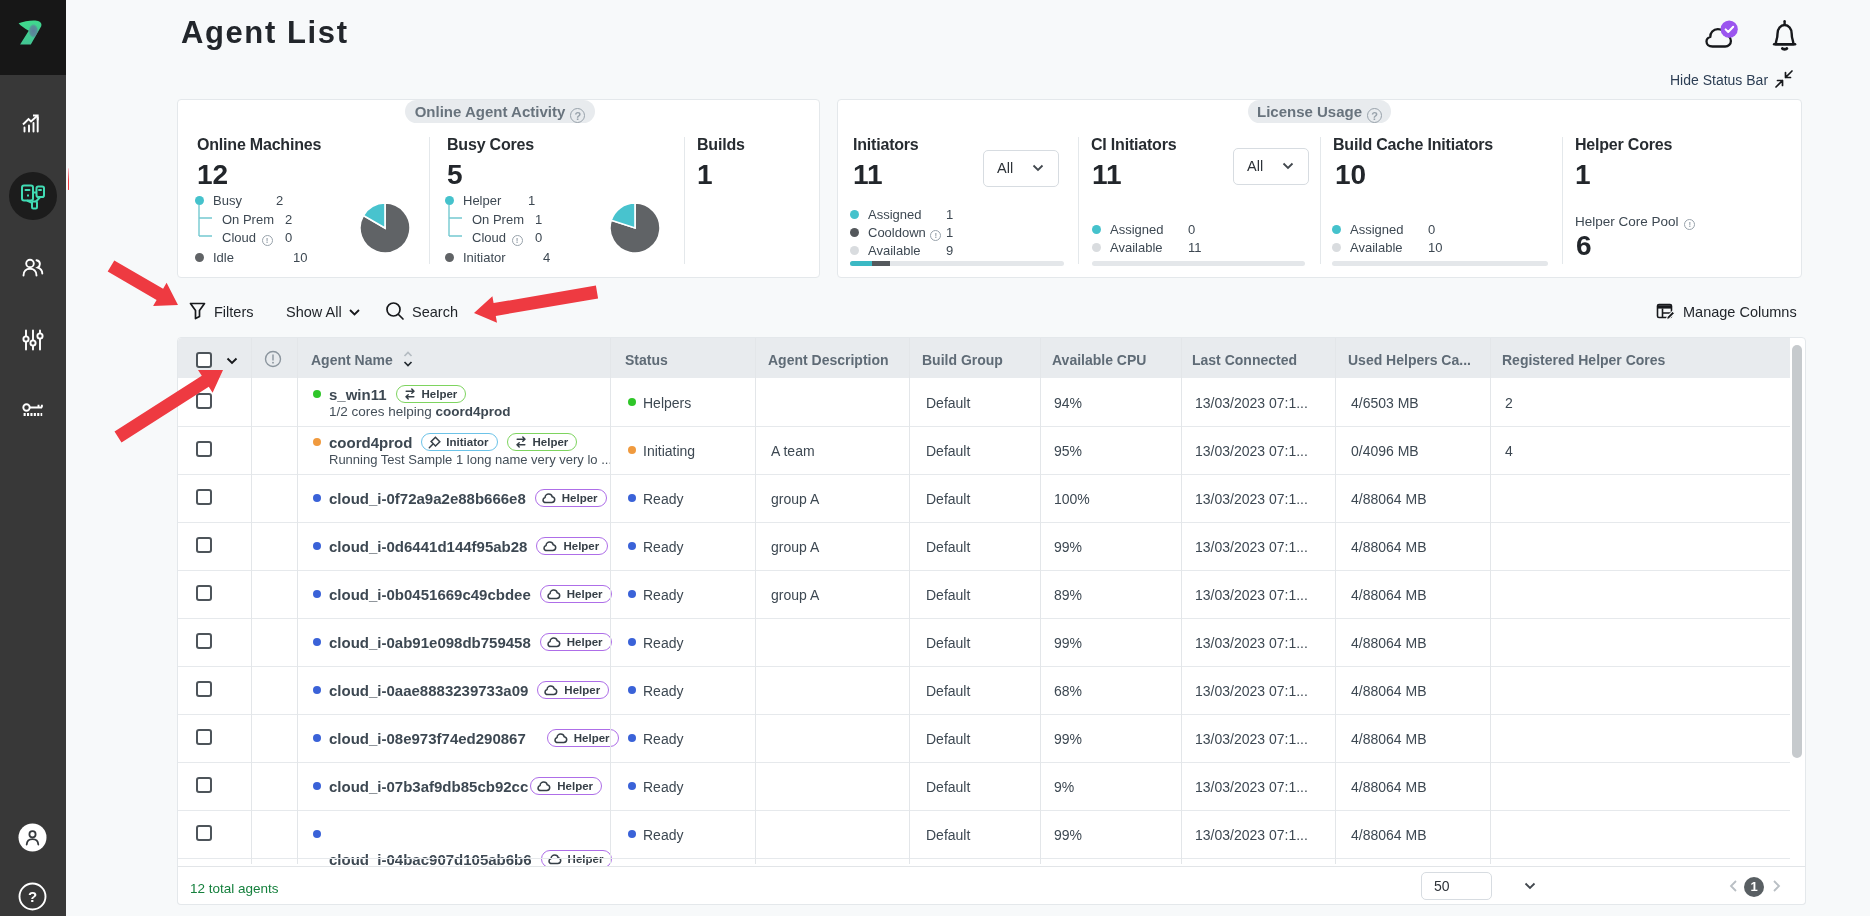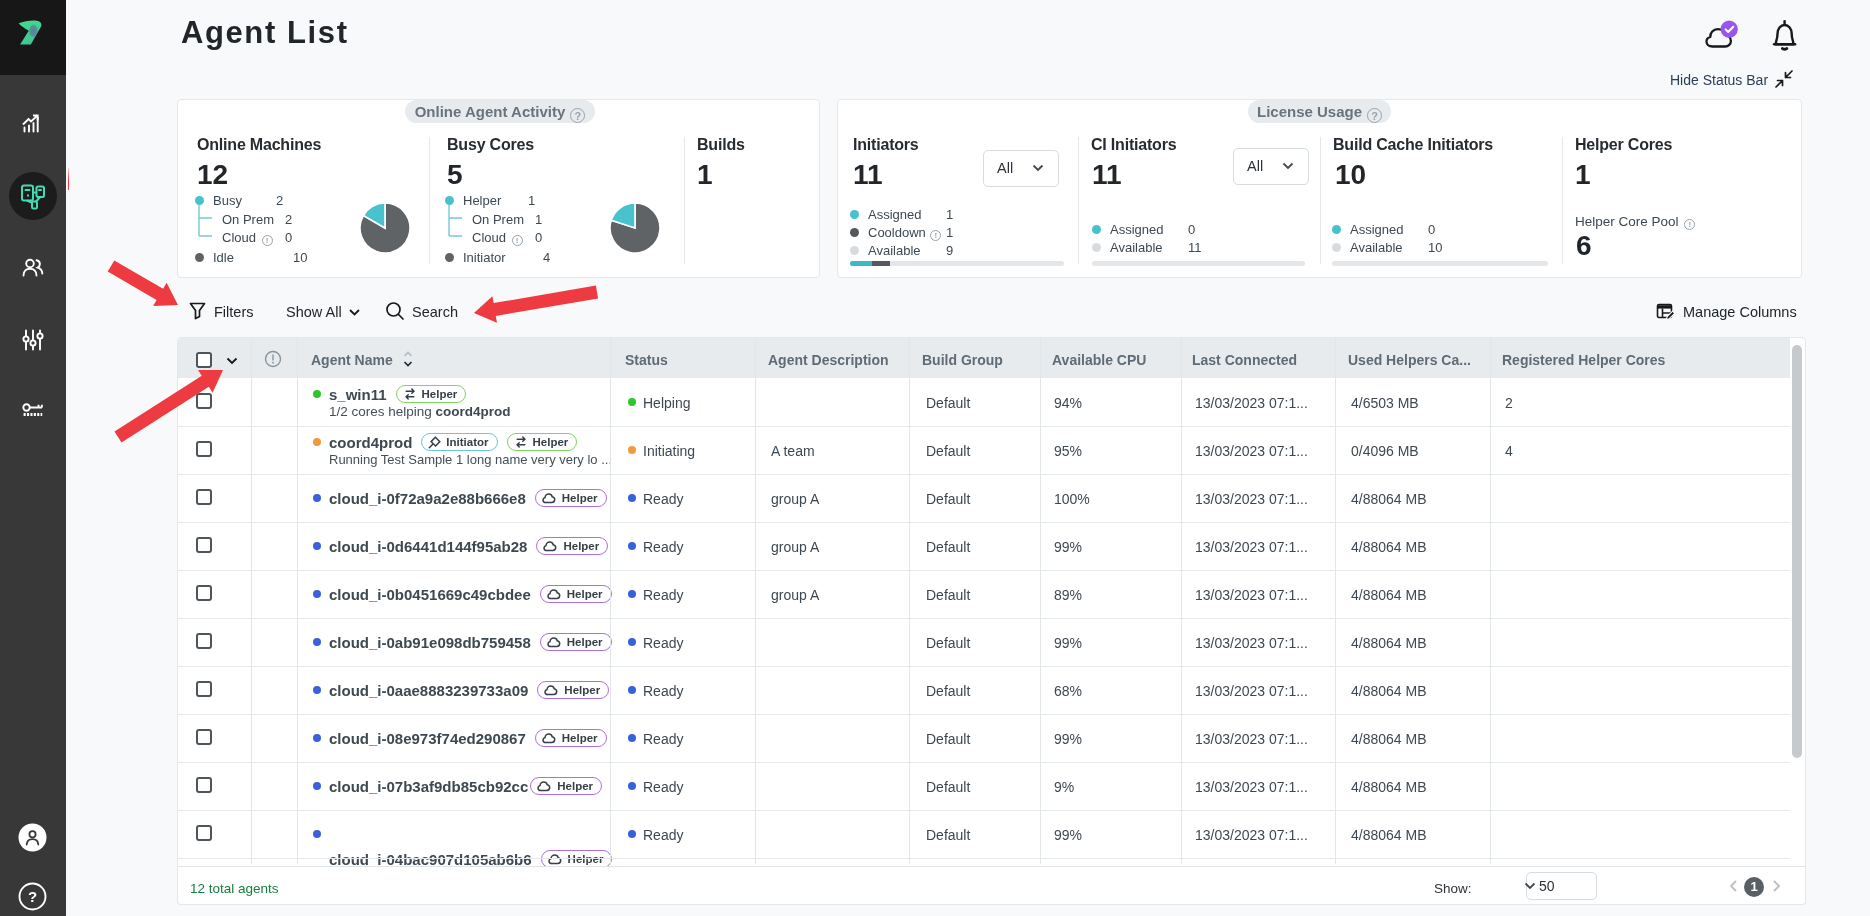--- a/index.html
+++ b/index.html
@@ -306,21 +306,21 @@
 <span class="sdot abs" style="left:313px; top:390px; background:#2fc629;"></span>
 <div class="abs" style="left:329px; top:383px; height:22px; display:flex; align-items:center; gap:9px;">
     <span class="row-name">s_win11</span>
     <span class="badge" style="border:1.4px solid #7ed45f;"><svg width="14" height="12" viewBox="0 0 14 12" fill="none" stroke="#363f47" stroke-width="1.5" style="margin-right:5px;">
         <path d="M3.2 3.2 H11 M11 3.2 L8.8 1 M11 3.2 L8.8 5.2" stroke-linecap="round" stroke-linejoin="round"></path>
         <path d="M10.8 8.8 H3 M3 8.8 L5.2 6.8 M3 8.8 L5.2 11" stroke-linecap="round" stroke-linejoin="round"></path>
       </svg>Helper</span>
   </div>
 <div class="abs row-sub" style="left:329px; top:404px;">1/2 cores helping <b style="font-weight:bold; color:#3d4852;">coord4prod</b></div>
 <span class="sdot abs" style="left:628px; top:398px; background:#2fc629;"></span>
-<div class="cell" style="left:643px; top:395px;">Helping</div>
+<div class="cell" style="left:643px; top:395px;">Helpers</div>
 <div class="cell" style="left:926px; top:395px;">Default</div>
 <div class="cell" style="left:1054px; top:395px;">94%</div>
 <div class="cell" style="left:1195px; top:395px;">13/03/2023 07:1...</div>
 <div class="cell" style="left:1351px; top:395px;">4/6503 MB</div>
 <div class="cell" style="left:1505px; top:395px;">2</div>
 <div class="cb abs" style="left:196px; top:441px;"></div>
 <span class="sdot abs" style="left:313px; top:438px; background:#f09a3e;"></span>
 <div class="abs" style="left:329px; top:431px; height:22px; display:flex; align-items:center; gap:9px;">
     <span class="row-name">coord4prod</span>
     <span class="badge" style="border:1.4px solid #6cc3e8;"><svg width="13" height="13" viewBox="0 0 13 13" fill="none" stroke="#363f47" stroke-width="1.5" style="margin-right:5px;">
@@ -409,21 +409,21 @@
       </svg>Helper</span>
   </div>
 <span class="sdot abs" style="left:628px; top:686px; background:#3a62d8;"></span>
 <div class="cell" style="left:643px; top:683px;">Ready</div>
 <div class="cell" style="left:926px; top:683px;">Default</div>
 <div class="cell" style="left:1054px; top:683px;">68%</div>
 <div class="cell" style="left:1195px; top:683px;">13/03/2023 07:1...</div>
 <div class="cell" style="left:1351px; top:683px;">4/88064 MB</div>
 <div class="cb abs" style="left:196px; top:729px;"></div>
 <span class="sdot abs" style="left:313px; top:734px; background:#3a62d8;"></span>
-<div class="abs" style="left:329px; top:727px; height:22px; display:flex; align-items:center; gap:9px;">
+<div class="abs" style="left:329px; top:727px; height:22px; display:flex; align-items:center; gap:21px;">
     <span class="row-name">cloud_i-08e973f74ed290867</span>
     <span class="badge" style="border:1.4px solid #ae6ee8;"><svg width="15" height="11" viewBox="0 0 15 11" fill="none" stroke="#363f47" stroke-width="1.5" style="margin-right:5px;">
         <path d="M4 9.5 C2.3 9.5 1 8.3 1 6.9 C1 5.6 1.9 4.7 3.1 4.4 C3.1 2.4 4.7 1 6.7 1 C8.4 1 9.8 2.1 10.2 3.7 C11.6 3.9 12.7 5 12.7 6.6 C12.7 8.2 11.4 9.5 9.7 9.5 Z" stroke-linejoin="round"></path>
       </svg>Helper</span>
   </div>
 <span class="sdot abs" style="left:628px; top:734px; background:#3a62d8;"></span>
 <div class="cell" style="left:643px; top:731px;">Ready</div>
 <div class="cell" style="left:926px; top:731px;">Default</div>
 <div class="cell" style="left:1054px; top:731px;">99%</div>
 <div class="cell" style="left:1195px; top:731px;">13/03/2023 07:1...</div>
@@ -472,21 +472,21 @@
 <div class="colline abs" style="left:755px; top:338px; height:526px;"></div>
 <div class="colline abs" style="left:909px; top:338px; height:526px;"></div>
 <div class="colline abs" style="left:1040px; top:338px; height:526px;"></div>
 <div class="colline abs" style="left:1181px; top:338px; height:526px;"></div>
 <div class="colline abs" style="left:1335px; top:338px; height:526px;"></div>
 <div class="colline abs" style="left:1490px; top:338px; height:526px;"></div>
 
 <div id="tfoot" class="abs"></div>
 <div class="abs" style="left:190px; top:881px; font-size:13.5px; color:#15803d;">12 total agents</div>
 <div class="abs" style="left:1434px; top:881px; font-size:13.5px; color:#2d3238;">Show:</div>
-<div class="abs selbox" style="left:1526px; top:872px; width:71px; height:28px; line-height:26px; padding-left:12px; font-size:14px;">50</div>
+<div class="abs selbox" style="left:1421px; top:872px; width:71px; height:28px; line-height:26px; padding-left:12px; font-size:14px;">50</div>
 <svg class="abs" style="left:1524px; top:882px;" width="12" height="8" fill="none" stroke="#42484e" stroke-width="1.8">
     <path d="M1.5 1.5 L6 6 L10.5 1.5"></path>
   </svg>
 <svg class="abs" style="left:1728px; top:879px;" width="10" height="14" fill="none" stroke="#b9bfc4" stroke-width="1.8">
     <path d="M8 2 L3 7 L8 12"></path>
   </svg>
 <div class="abs" style="left:1744px; top:877px; width:20px; height:20px; border-radius:50%; background:#595f63; color:#fff; font-size:13px; font-weight:bold; text-align:center; line-height:20px;">1</div>
 <svg class="abs" style="left:1772px; top:879px;" width="10" height="14" fill="none" stroke="#b9bfc4" stroke-width="1.8">
     <path d="M2 2 L7 7 L2 12"></path>
   </svg>

